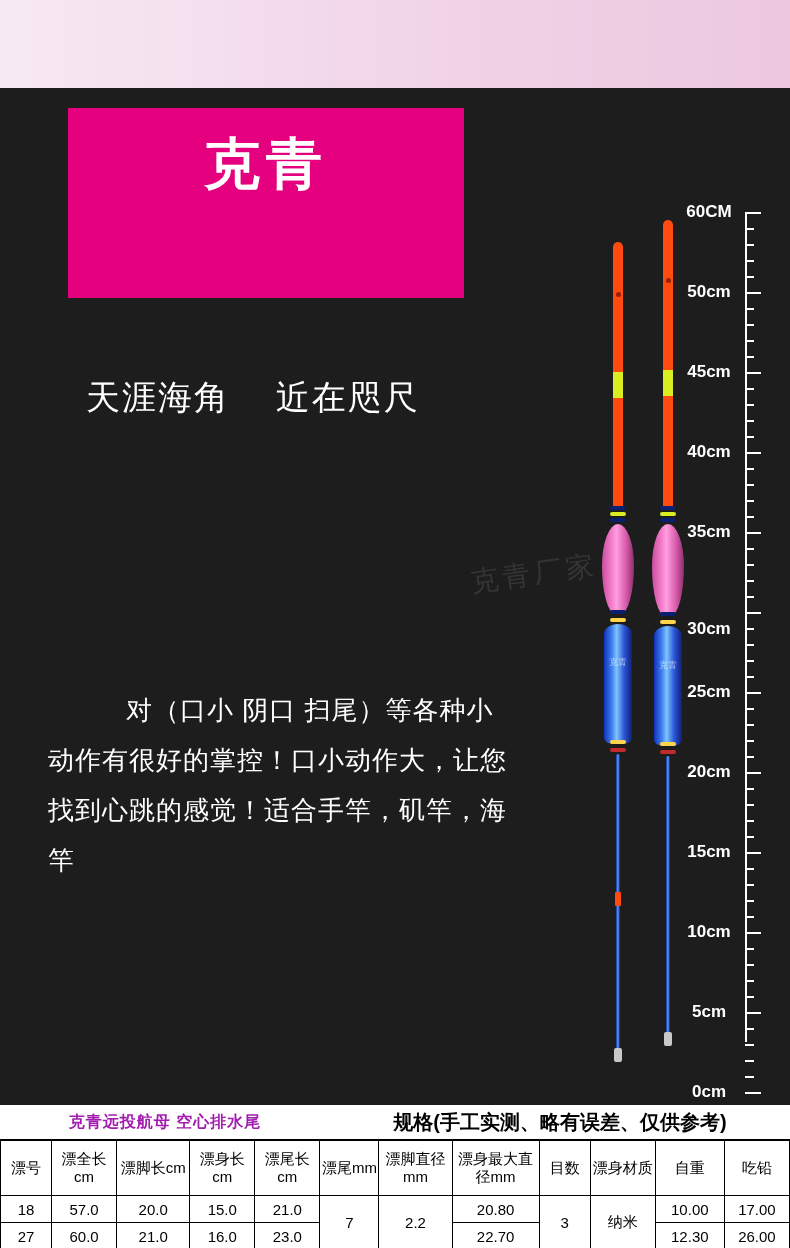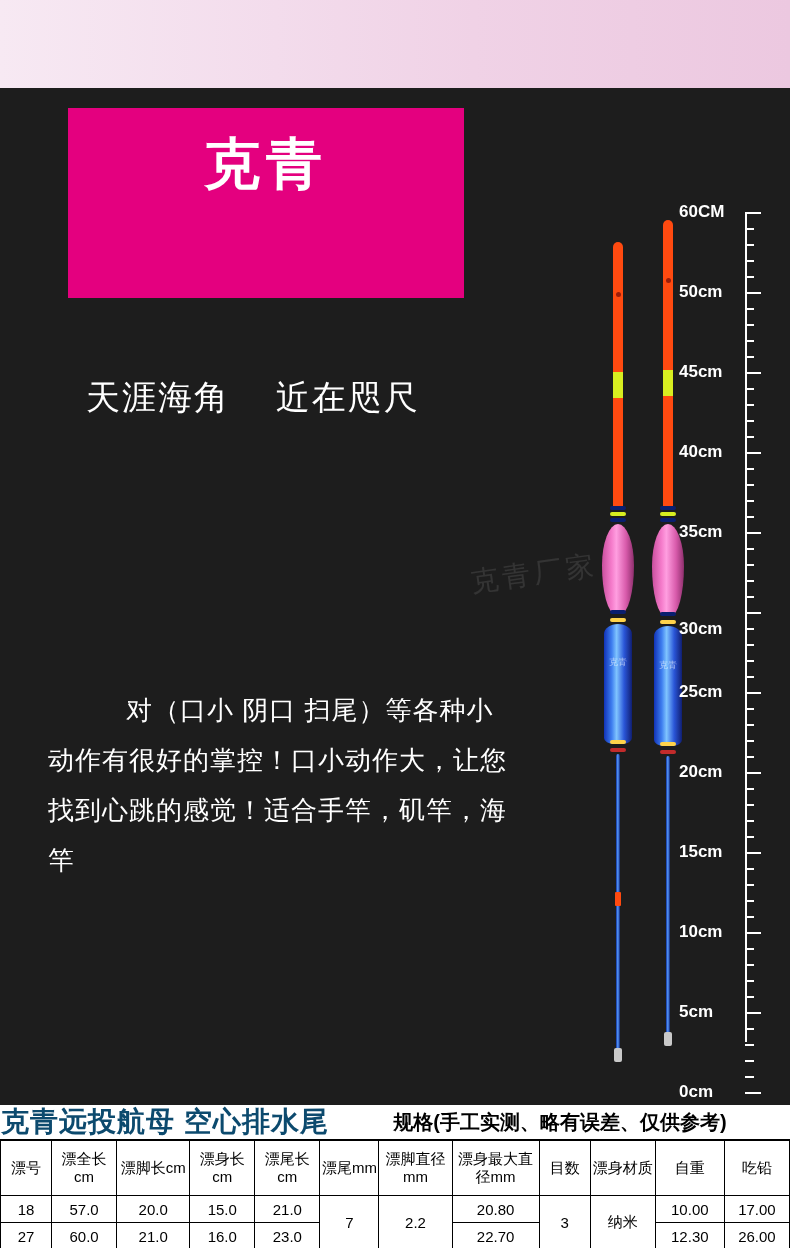--- a/index.html
+++ b/index.html
@@ -187,44 +187,44 @@
     left: 0;
     height: 2px;
     background: #ffffff;
   }
   .tick.major { width: 16px; }
   .tick.minor { width: 9px; }
   .tick-label {
     position: absolute;
     left: -66px;
     width: 60px;
-    text-align: left;
+    text-align: center;
     color: #ffffff;
     font-size: 17px;
     font-weight: bold;
   }
   
   .spec {
     position: absolute;
     left: 0; top: 1105px;
     width: 790px; height: 143px;
     background: #ffffff;
   }
   .spec-header {
     display: flex;
     align-items: center;
     height: 34px;
     border-bottom: 1px solid #000;
   }
   .spec-header .h-left {
     width: 330px;
     text-align: center;
-    font-size: 28px;
+    font-size: 16px;
     font-weight: bold;
-    color: #0c4a6e;
+    color: #a21caf;
     letter-spacing: 1px;
   }
   .spec-header .h-right {
     flex: 1;
     text-align: center;
     font-size: 20px;
     font-weight: bold;
     color: #000;
     letter-spacing: 0px;
   }

